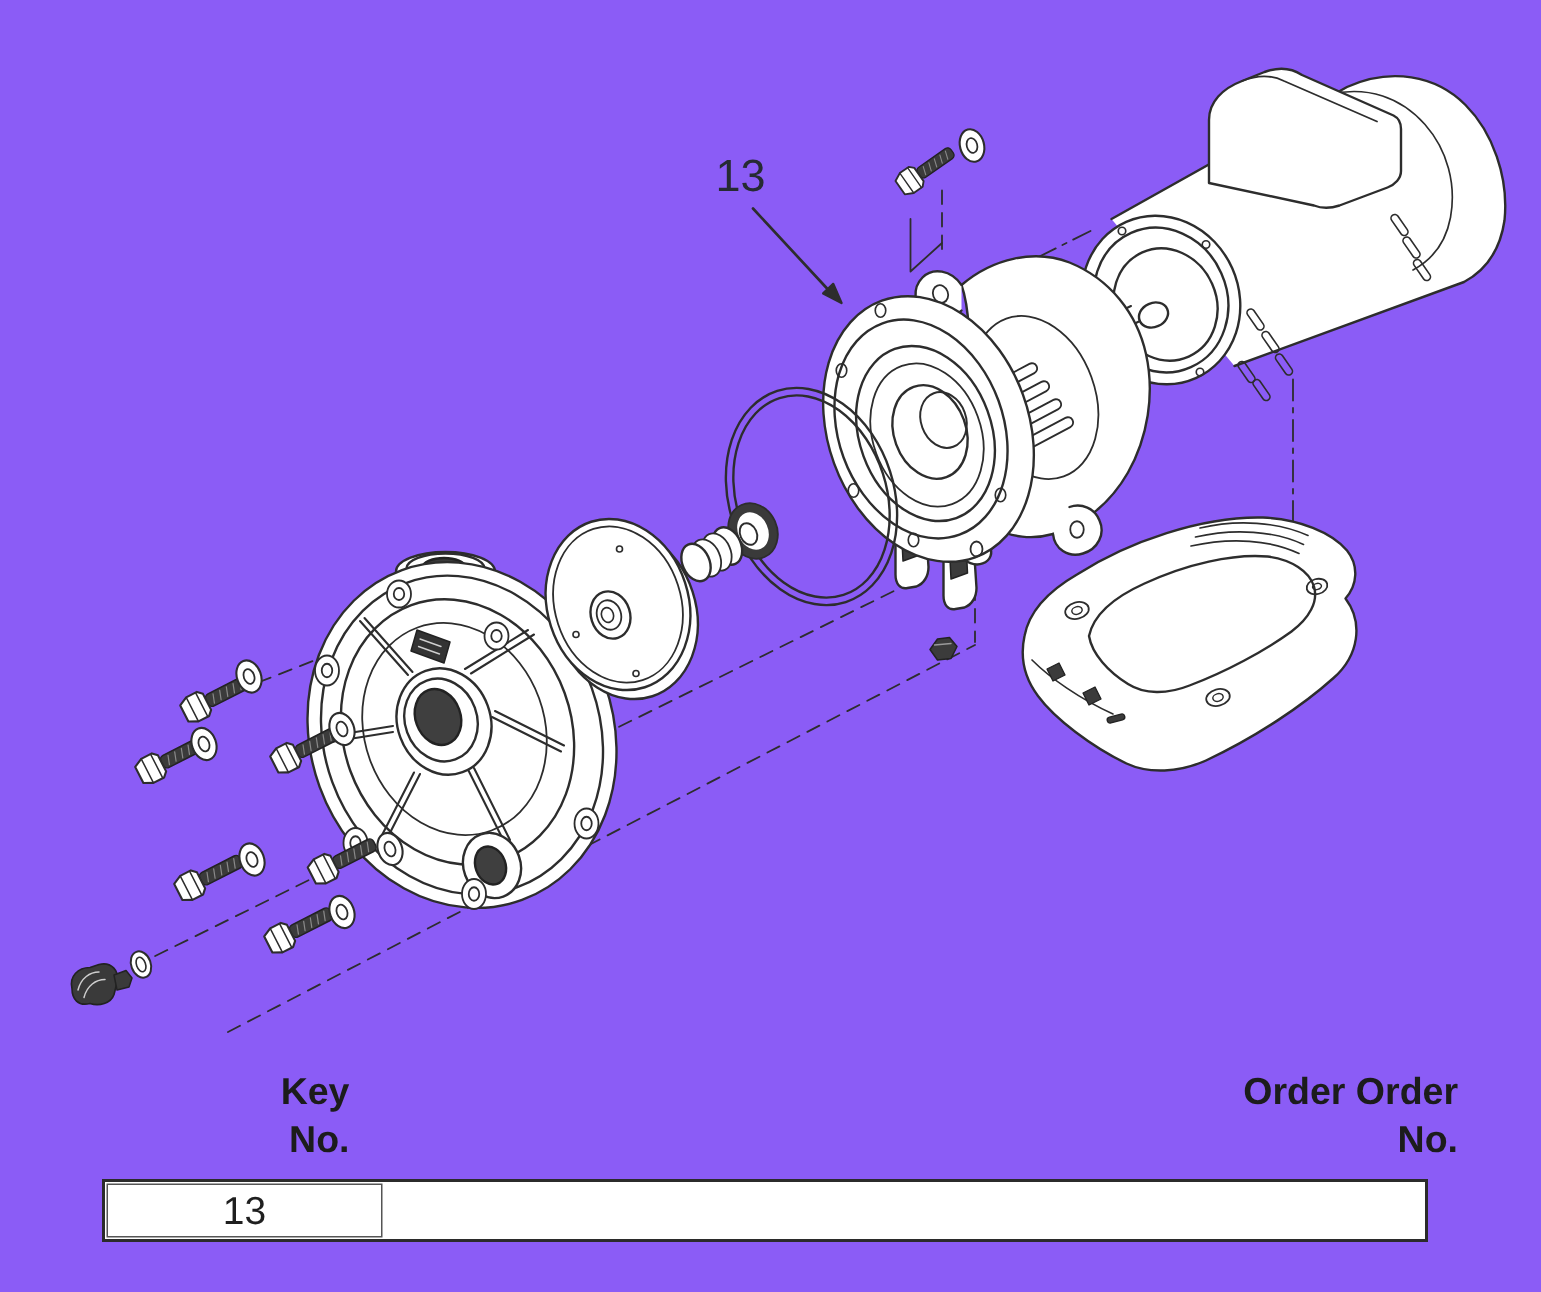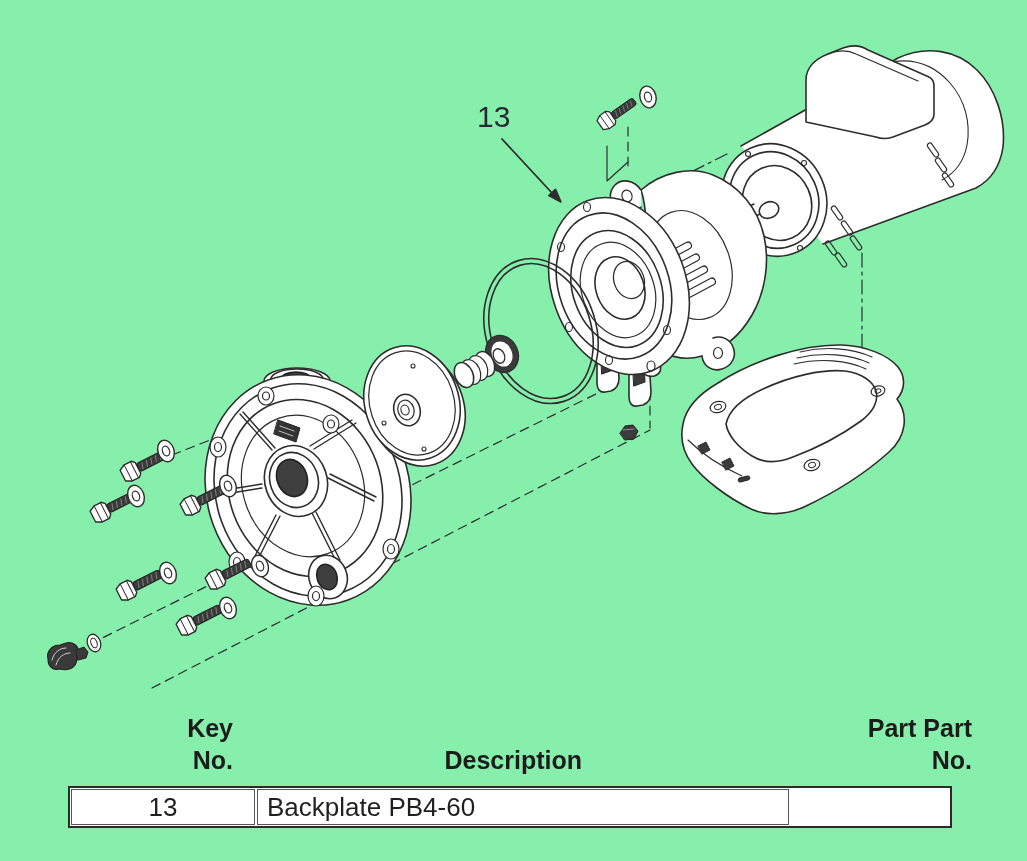--- a/index.html
+++ b/index.html
@@ -1,17 +1,17 @@
 <!DOCTYPE html>
 <html><head>
 <meta charset="utf-8">
 <style>
   html,body{margin:0;padding:0;background:#ffffff;}
   .page{
-    position:relative;width:1027px;height:861px;background:#86efac;
+    position:relative;width:1027px;height:861px;background:#8b5cf6;
     font-family:"Liberation Sans", sans-serif;overflow:hidden;
   }
   .diagram-svg{position:absolute;left:0;top:0;}
   
   .tbl-headers{position:absolute;left:0;top:706px;width:1027px;height:70px;}
   .hdr{
     position:absolute;bottom:0;text-align:right;font-weight:bold;
     font-size:25px;line-height:32px;color:#1c1c1c;white-space:pre;
   }
   .hdr-key{left:93px;width:140px;}
@@ -263,22 +263,20 @@
 
     <g>
       <text x="477" y="127" font-size="30" font-family="Liberation Sans, sans-serif" fill="#262b33" stroke="none">13</text>
       <line x1="502" y1="139" x2="552" y2="193" stroke-width="1.8"></line>
       <polygon points="561,202 555.5,189.3 548.8,195.6" fill="#2d2d2d" stroke="#2d2d2d"></polygon>
     </g>
   </svg>
 
   <div class="tbl-headers">
     <div class="hdr hdr-key"><span>Key</span><br><span>No.</span></div>
-    <div class="hdr hdr-desc"><span>Description</span></div>
-    <div class="hdr hdr-order"><span>Part Part</span><br><span>No.</span></div>
+    <div class="hdr hdr-order"><span>Order Order</span><br><span>No.</span></div>
   </div>
 
   <div class="parts-table">
     <div class="cell cell-key">13</div>
-    <div class="cell cell-desc">Backplate PB4-60</div>
   </div>
 
 </div>
 
 </body></html>

